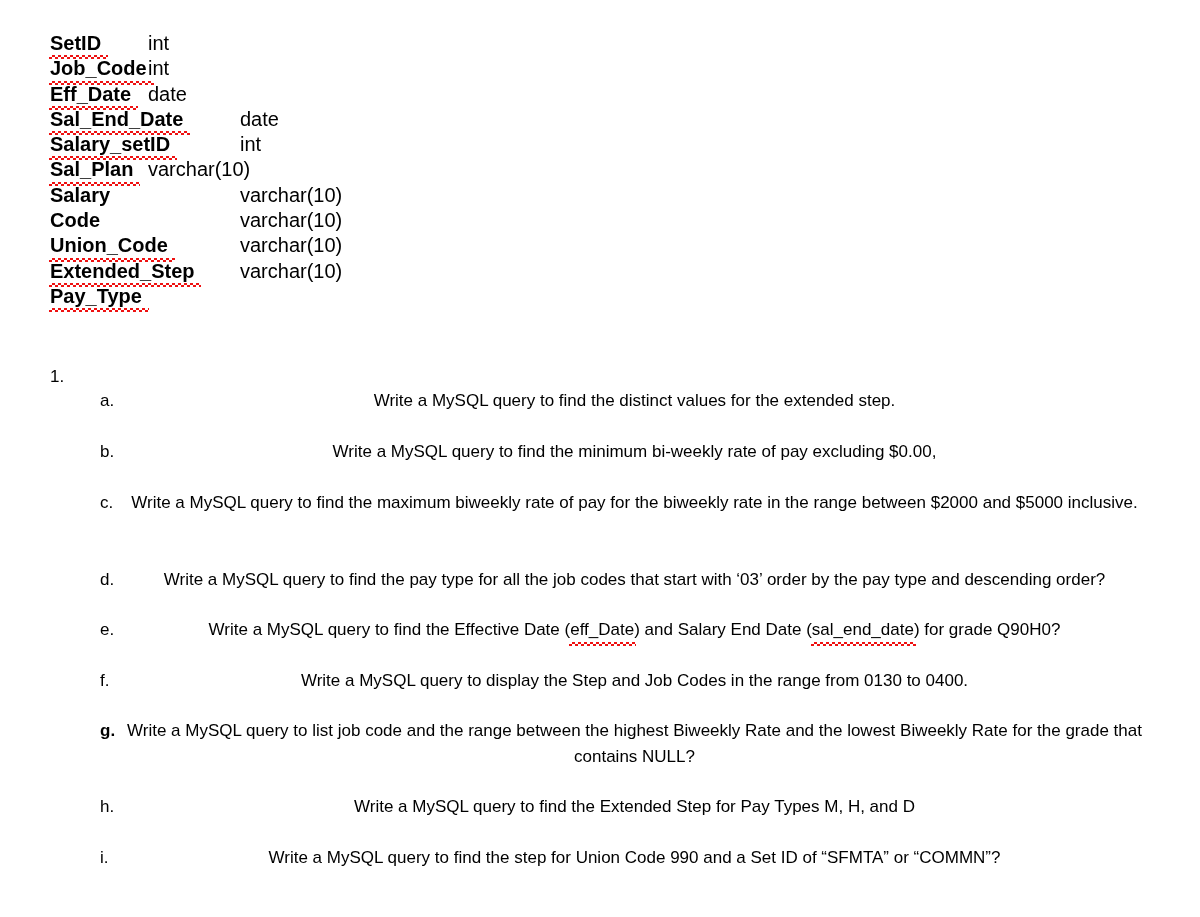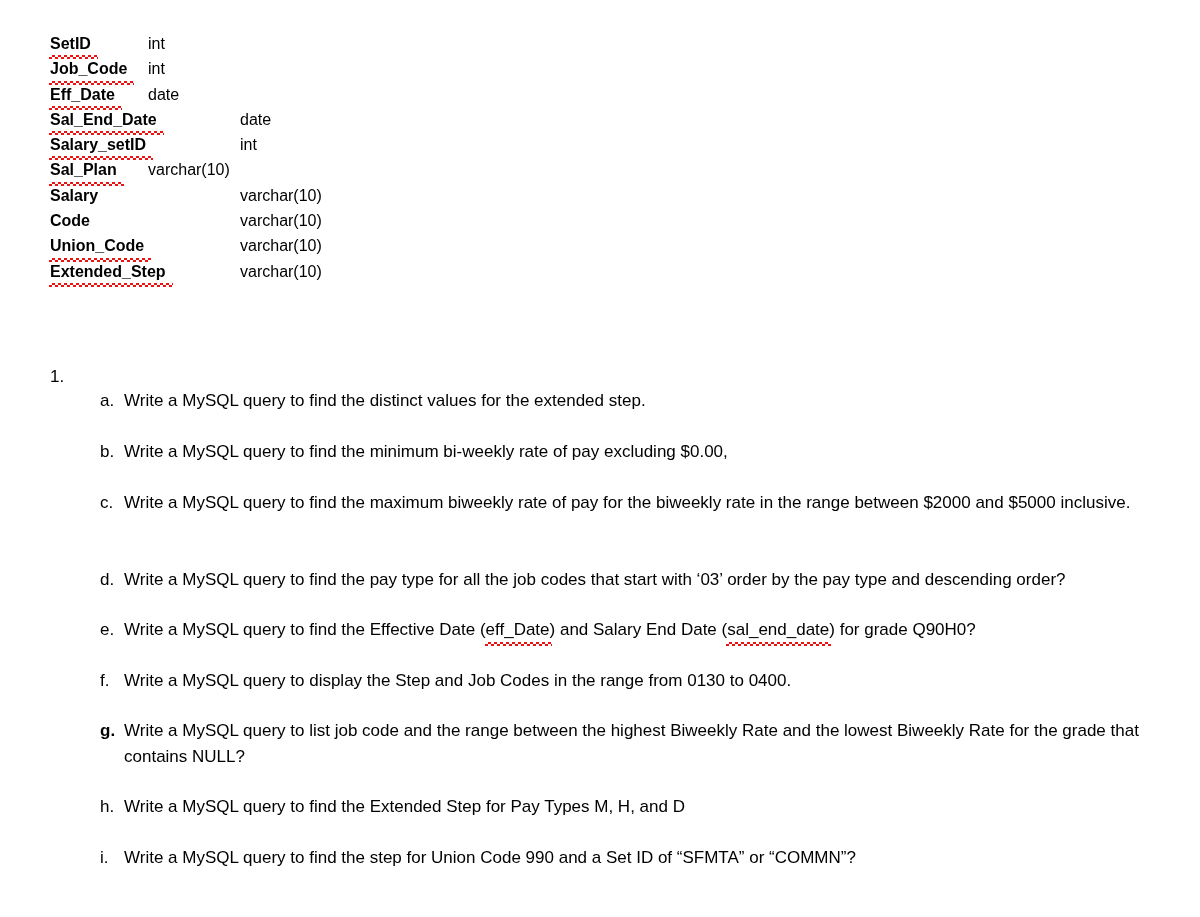--- a/index.html
+++ b/index.html
@@ -17,21 +17,21 @@
   }
 
   
   #schema-block {
     position: absolute;
     left: 50px;
     top: 31px;
     width: 1100px;
   }
   .schema-row {
-    font-size: 16px;
+    font-size: 20px;
     font-weight: bold;
     line-height: 25.3px;
     white-space: nowrap;
     position: relative;
     height: 25.3px;
   }
   .field-name {
     display: inline-block;
     position: relative;
   }
@@ -87,37 +87,38 @@
     position: absolute;
     left: 0;
     top: 0;
     width: 40px;
     font-size: 17px;
   }
   .q-letter.bold { font-weight: bold; }
   .q-text {
     display: block;
     margin-left: 24px;
-    text-align: left;
+    text-align: center;
   }
 </style>
 </head>
 <body>
 
 <div id="schema-block">
     <div class="schema-row"><span class="field-name sq">SetID</span><span class="type-name" style="left: 98px;">int</span></div>
     <div class="schema-row"><span class="field-name sq">Job_Code</span><span class="type-name" style="left: 98px;">int</span></div>
     <div class="schema-row"><span class="field-name sq">Eff_Date</span><span class="type-name" style="left: 98px;">date</span></div>
     <div class="schema-row"><span class="field-name sq">Sal_End_Date</span><span class="type-name" style="left: 190px;">date</span></div>
     <div class="schema-row"><span class="field-name sq">Salary_setID</span><span class="type-name" style="left: 190px;">int</span></div>
     <div class="schema-row"><span class="field-name sq">Sal_Plan</span><span class="type-name" style="left: 98px;">varchar(10)</span></div>
     <div class="schema-row"><span class="field-name">Salary</span><span class="type-name" style="left: 190px;">varchar(10)</span></div>
     <div class="schema-row"><span class="field-name">Code</span><span class="type-name" style="left: 190px;">varchar(10)</span></div>
     <div class="schema-row"><span class="field-name sq">Union_Code</span><span class="type-name" style="left: 190px;">varchar(10)</span></div>
     <div class="schema-row"><span class="field-name sq">Extended_Step</span><span class="type-name" style="left: 190px;">varchar(10)</span></div>
+    <div class="schema-row"><span class="field-name sq">Pay_Type</span></div>
   </div>
 
 <div id="question-block">
   <div id="list-number">1.</div>
 <div class="q-item" style="top: 388px;">
       <span class="q-letter">a.</span>
       <span class="q-text">Write a MySQL query to find the distinct values for the extended step.</span>
     </div>
     <div class="q-item" style="top: 439px;">
       <span class="q-letter">b.</span>

